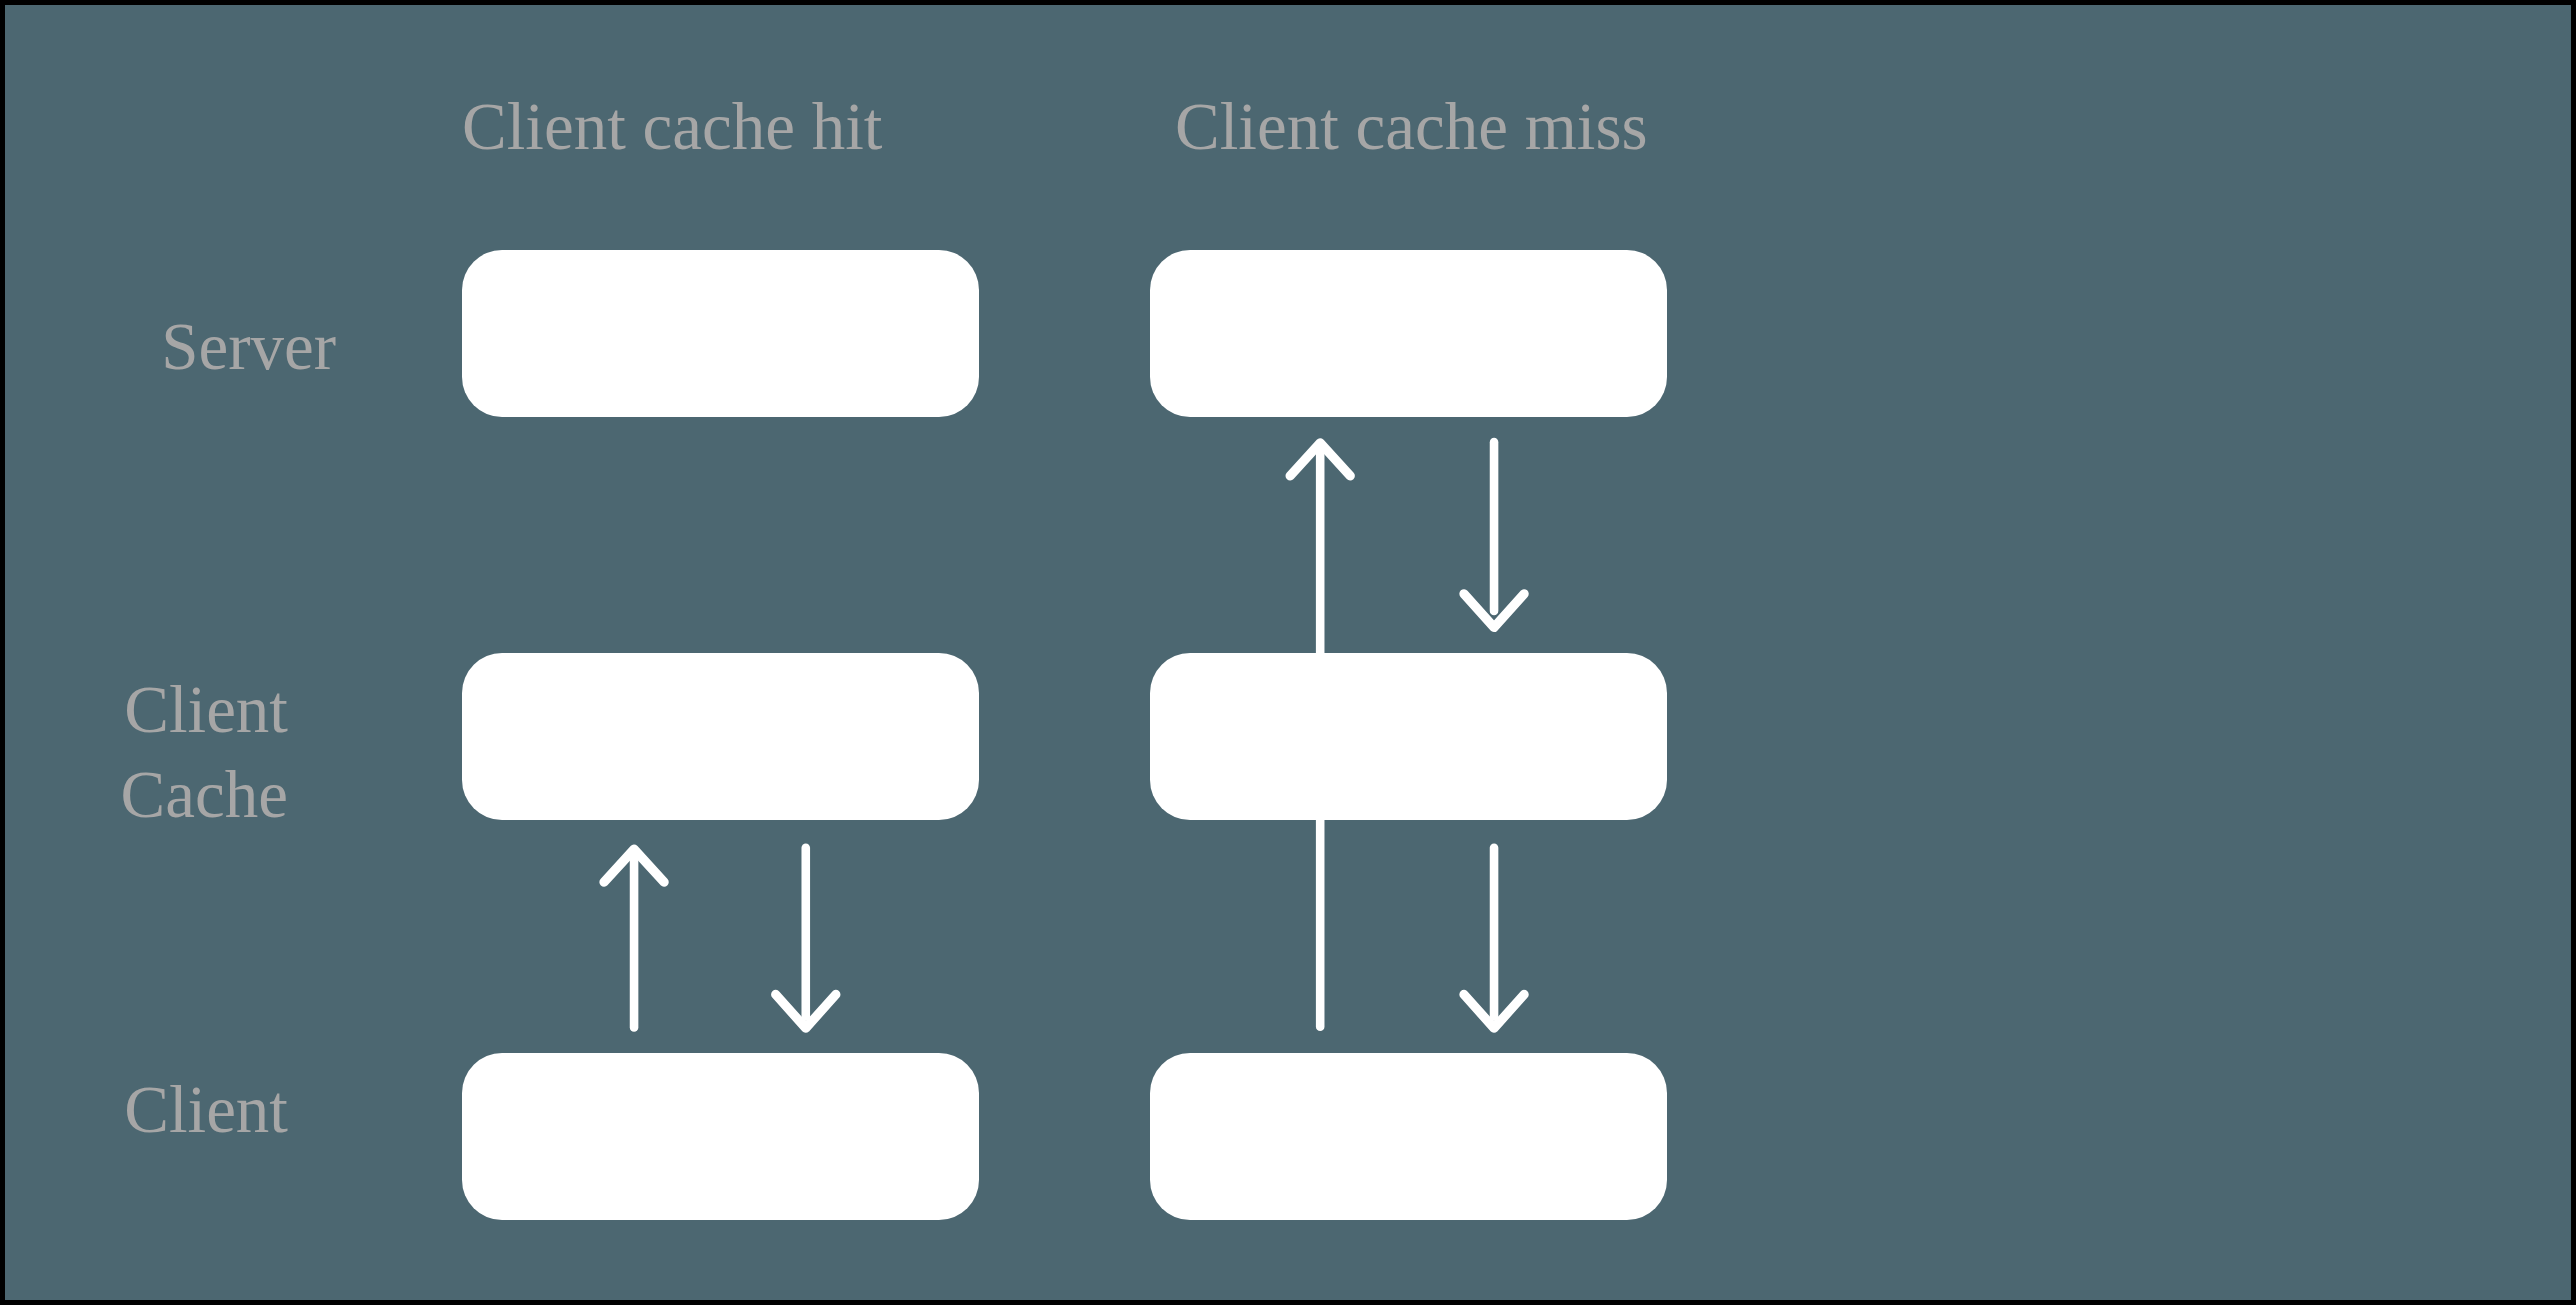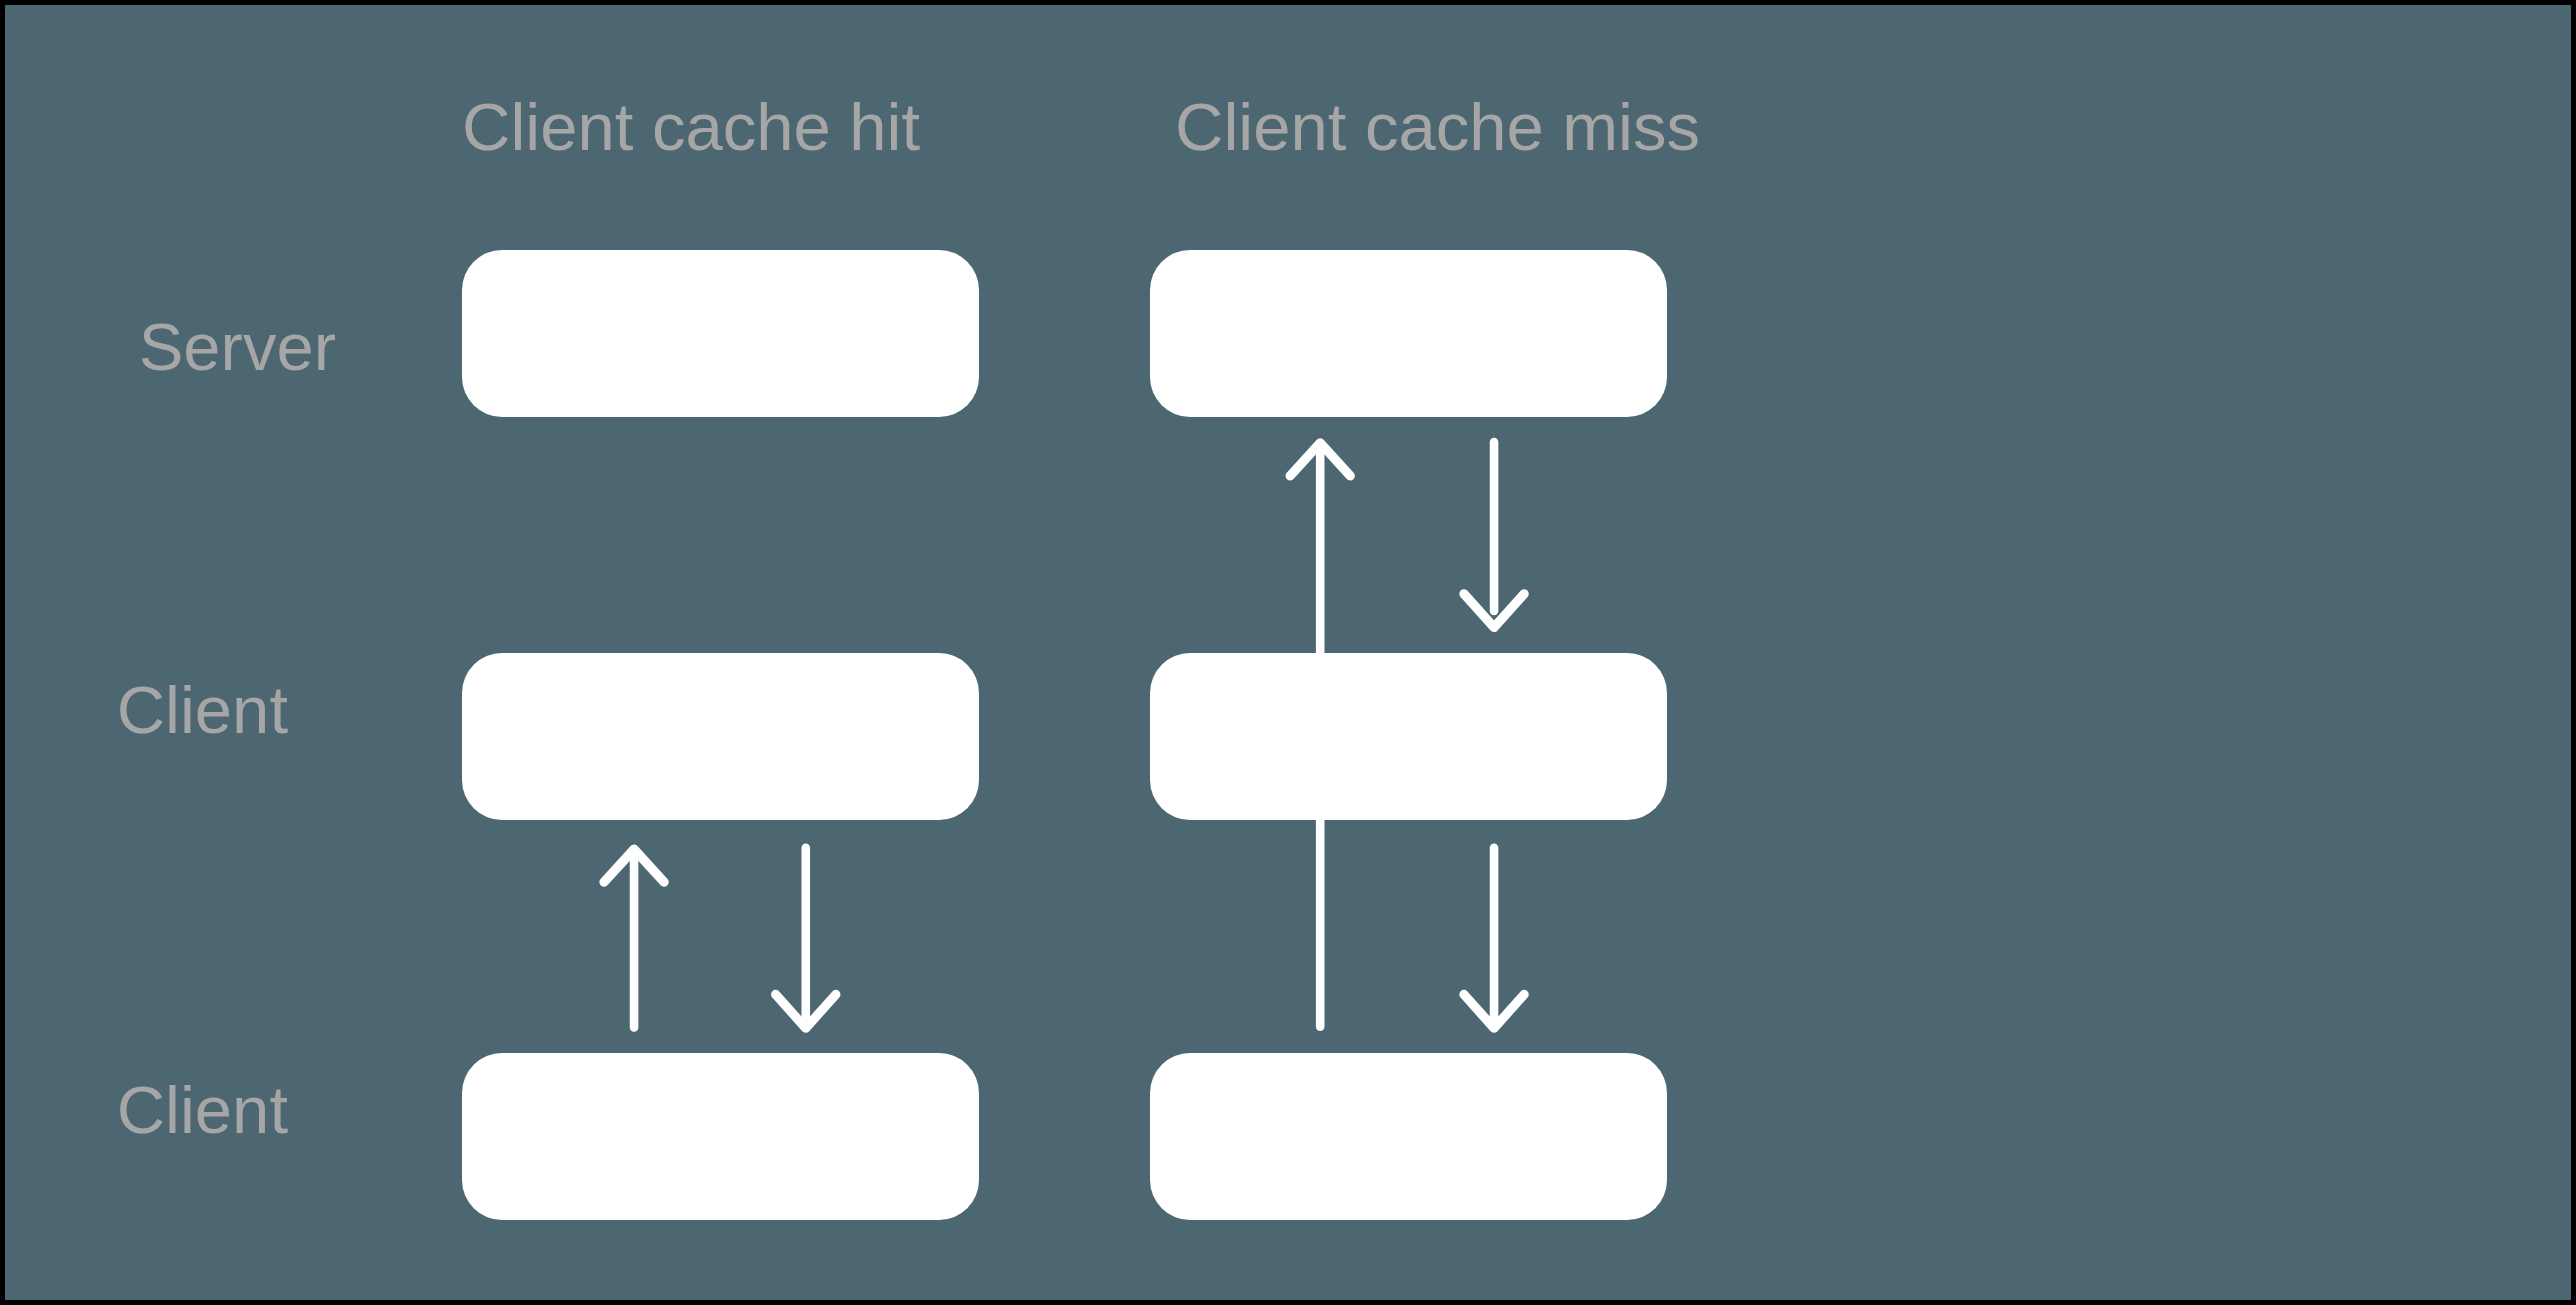--- a/index.html
+++ b/index.html
@@ -7,20 +7,21 @@
     width: 2576px; height: 1305px;
     font-family: "Liberation Sans", sans-serif;
   }
   .canvas {
     position: relative;
     width: 2576px; height: 1305px;
     box-sizing: border-box;
     background: #4C6771;
     border: 5.7px solid #000000;
     overflow: hidden;
+    font-family: Liberation Serif, serif;
   }
   .col-header {
     position: absolute;
     top: 88px;
     font-size: 67px;
     line-height: 67px;
     color: #A6A6A6;
     white-space: nowrap;
   }
   .col-header.hit  { left: 457px; }
@@ -68,20 +69,21 @@
 <body>
 
 <div class="canvas">
 
   <div class="col-header hit">Client cache hit</div>
   <div class="col-header miss">Client cache miss</div>
 
   <div class="row-label server">Server</div>
   <div class="row-label cache">
     <span>Client</span>
+    <span>Cache</span>
   </div>
   <div class="row-label render">
     <span>Client</span>
   </div>
 
   <div class="box col-hit row-server"></div>
   <div class="box col-hit row-cache"></div>
   <div class="box col-hit row-render"></div>
 
   <div class="box col-miss row-server"></div>

